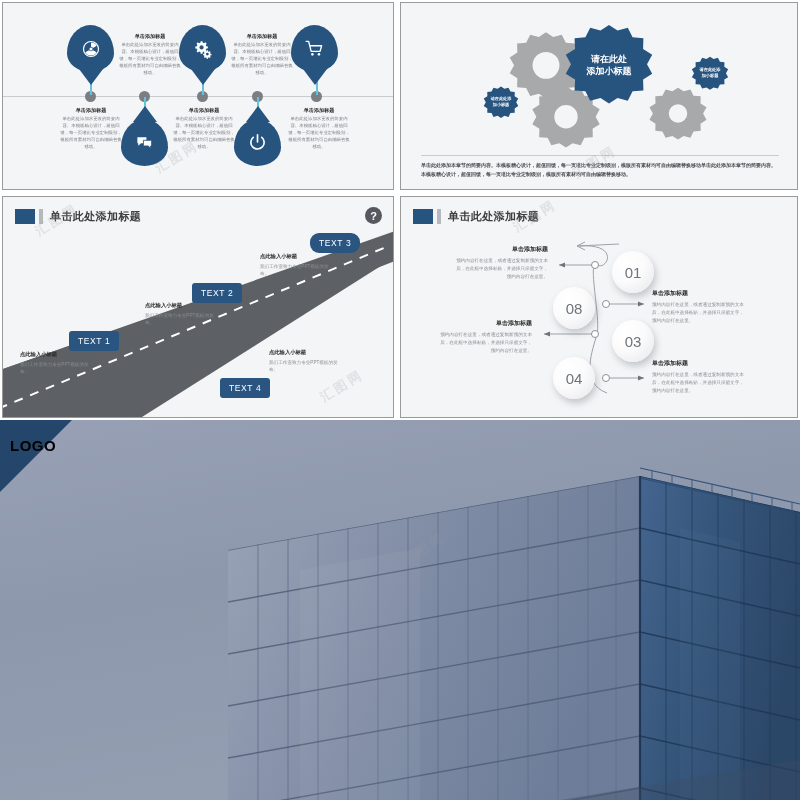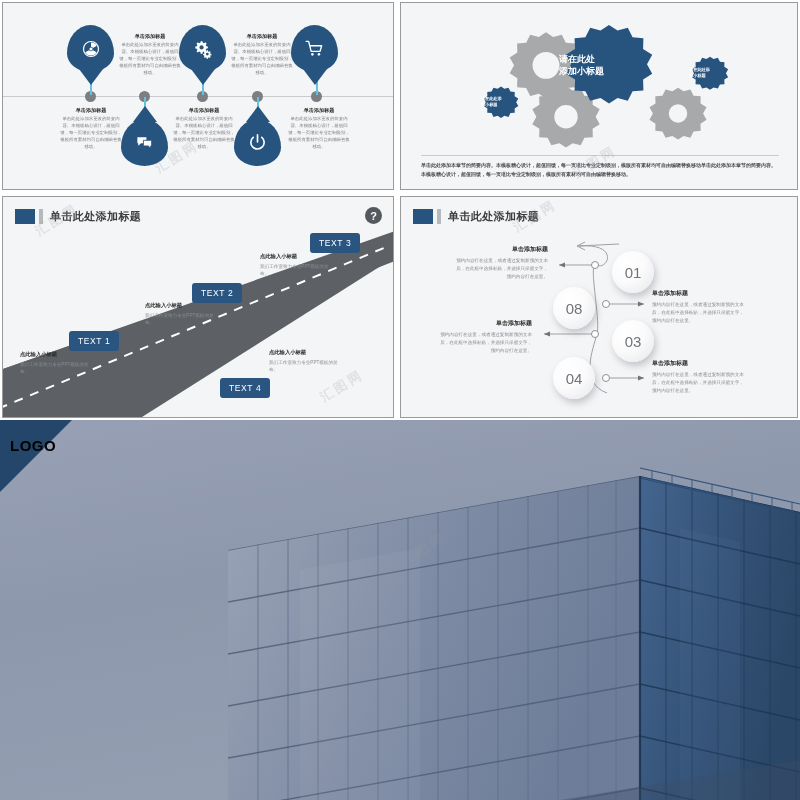--- a/index.html
+++ b/index.html
@@ -38,21 +38,21 @@
     color:#ffffff; font-size:17px; line-height:1; }
 
   .tblock { position:absolute; width:62px; }
   .tblock .h { font-size:5.1px; font-weight:bold; color:#2c2c2c; text-align:center;
     line-height:1.45; margin-bottom:2px; }
   .tblock .b { font-size:4.4px; color:#7d8186; text-align:center; line-height:1.55; }
 
   
   .gear { position:absolute; }
   .gear svg { display:block; }
-  .gtext { position:absolute; color:#ffffff; line-height:1.35;
+  .gtext { position:absolute; color:#ffffff; text-align:center; line-height:1.35;
     font-weight:bold; pointer-events:none;font-family:Liberation Serif, serif; }
   .gsep { position:absolute; left:20px; top:152px; width:358px; height:1px; background:#c9cbcd; }
   .gpara { position:absolute; left:20px; top:158px; width:358px; font-size:5px;
     color:#4a4d50; line-height:1.75; font-weight:bold; }
 
   
   .roadwrap { position:absolute; left:0; top:0; width:392px; height:222px; overflow:hidden; }
   .qmark { position:absolute; right:11px; top:10px; width:17px; height:17px; border-radius:50%;
     background:#55595f; color:#fff; font-size:11px; font-weight:bold;
     display:flex; align-items:center; justify-content:center; }
@@ -266,21 +266,21 @@
       <div class="shead" style="left:12px; top:12px;">
         <span class="blk"></span>
         <span class="bar"></span>
         <span class="ttl">单击此处添加标题</span>
       </div>
 
       <div class="qmark">?</div>
 
       <div class="tbox" style="left:66px; top:134px;">TEXT 1</div>
       <div class="tbox" style="left:189px; top:86px;">TEXT 2</div>
-      <div class="tbox" style="left:307px; top:36px;">TEXT 3</div>
+      <div class="tbox" style="left:307px; top:36px;border-radius:9px;">TEXT 3</div>
       <div class="tbox" style="left:217px; top:181px;">TEXT 4</div>
 
       <div class="rlbl" style="left:17px; top:154px;">
         <div class="h">点此输入小标题</div>
         <div class="b">我们工作室致力专业PPT模板的发布。</div>
       </div>
       <div class="rlbl" style="left:142px; top:105px;">
         <div class="h">点此输入小标题</div>
         <div class="b">我们工作室致力专业PPT模板的发布。</div>
       </div>

